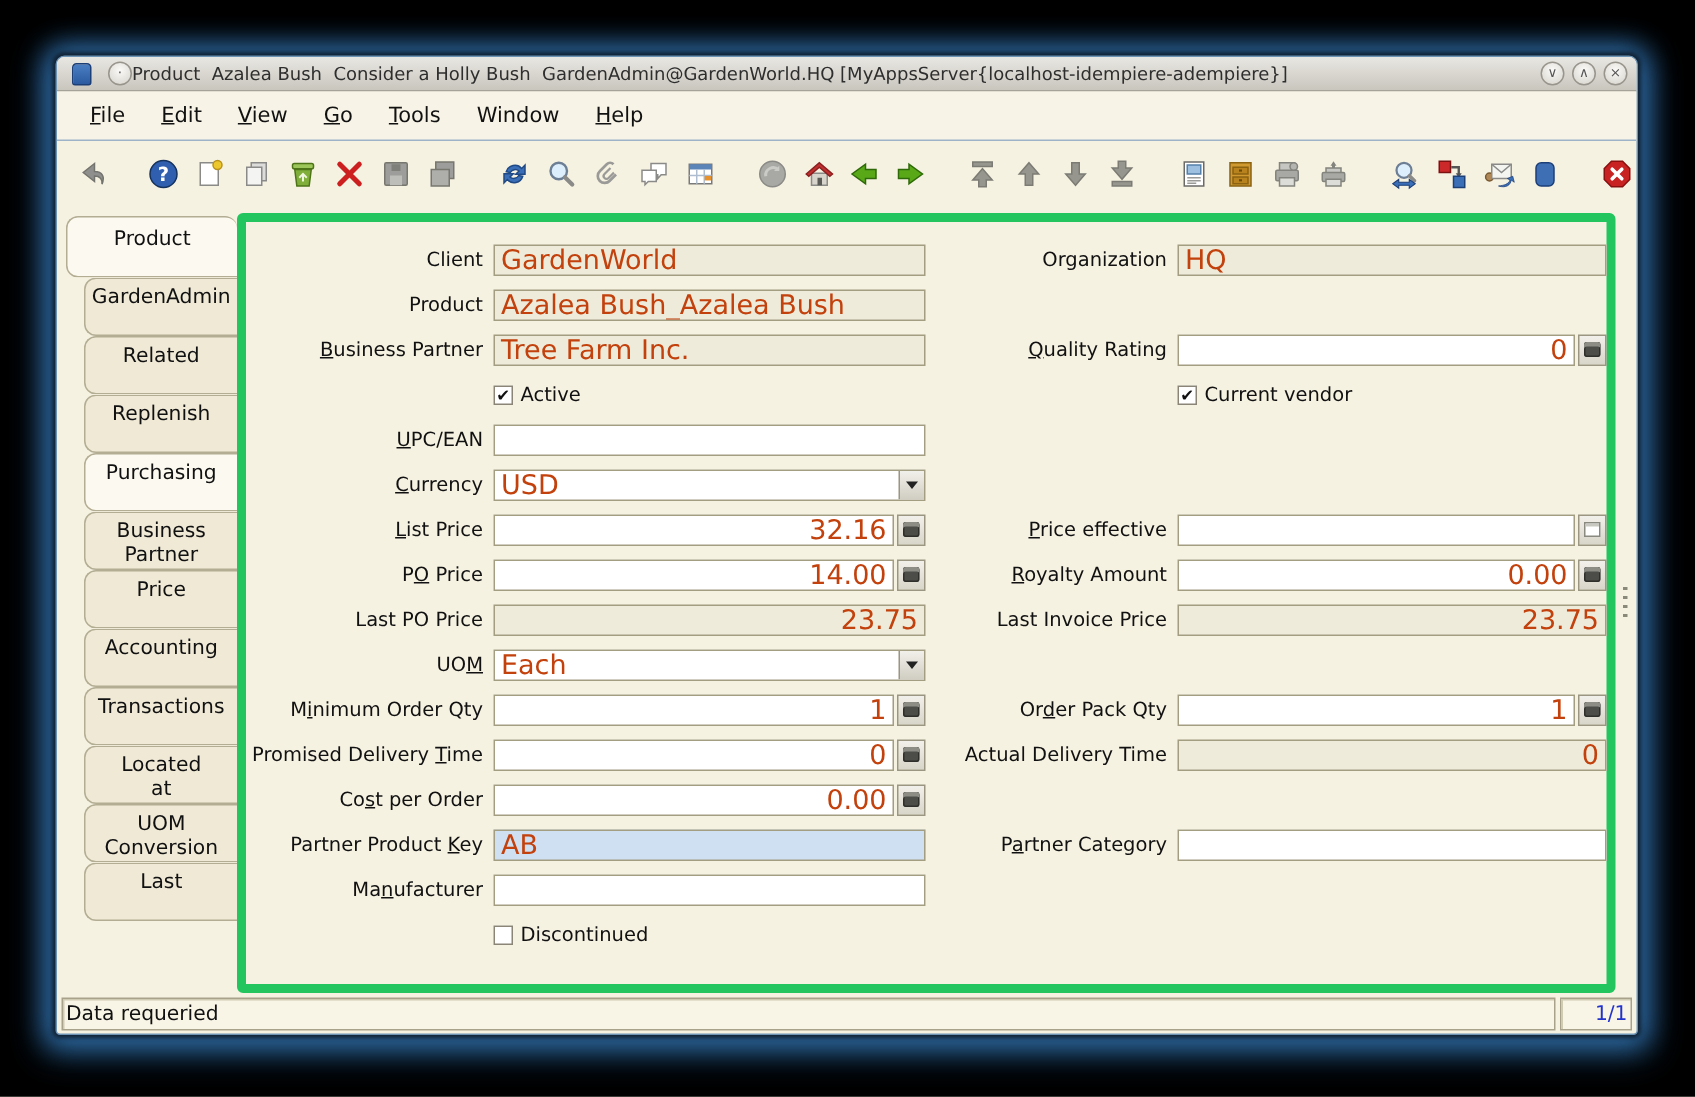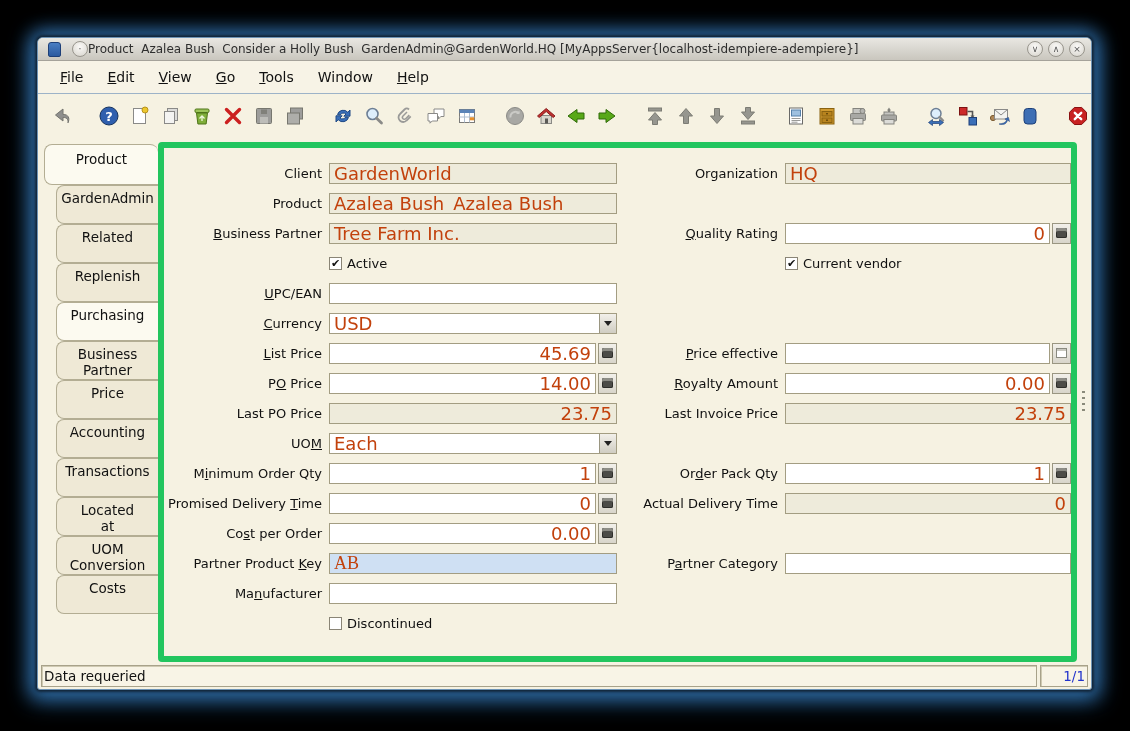--- a/index.html
+++ b/index.html
@@ -49,21 +49,21 @@
   .splitdots{ width:3px; height:22px; background:repeating-linear-gradient(#8a8a7a 0 2px, transparent 2px 6px);}
 
   
   .formgrid{ display:grid; grid-template-columns:163px 288px 168px 286px; grid-auto-rows:30px;
              align-items:center; }
   .lbl{ font-size:13px; color:#111; text-align:right; padding-right:7px; white-space:nowrap;}
   .fld{ height:21px; border:1px solid #a39d82; background:#fff; font-size:18px; color:#c2410c;
         display:flex; align-items:center; padding:6px 4px; overflow:hidden;}
   .ro{ background:#eeebdb; }
   .num{ justify-content:flex-end; }
-  .mand{ background:#cfe0f3;font-family:Liberation Serif, serif; }
+  .mand{ background:#cfe0f3; }
   .wrapfld{ display:flex; align-items:center; gap:2px; }
   .wrapfld .fld{ flex:1; }
   .sidebtn{ width:19px; height:21px; flex:0 0 auto; border:1px solid #9a9681;
             background:linear-gradient(#f2f0ea,#d8d5ca); display:flex; align-items:center; justify-content:center;}
   .calcico{ width:11px; height:10px; background:#4c4c48; border-radius:2px;
             box-shadow:inset 0 3px 0 #8d8d86, inset 0 0 0 1px #2e2e2a;}
   .dateico{ width:11px; height:10px; background:#fff; border:1px solid #8a8a80;
             box-shadow:inset 0 2px 0 #c8c8c0; }
   .combo{ position:relative; padding-right:20px;}
   .combobtn{ position:absolute; right:0; top:0; bottom:0; width:17px;
@@ -319,21 +319,21 @@
       <div class="tab active">Purchasing</div>
       <div class="tab">Business
 Partner</div>
       <div class="tab">Price</div>
       <div class="tab">Accounting</div>
       <div class="tab italic">Transactions</div>
       <div class="tab italic">Located
 at</div>
       <div class="tab">UOM
 Conversion</div>
-      <div class="tab">Costs</div>
+      <div class="tab">Last</div>
     </div>
 
     <div class="contentwrap">
       <div class="panel">
         <div class="formgrid">
 
           <div class="lbl">Client</div>
           <div class="fld ro">GardenWorld</div>
           <div class="lbl">Organization</div>
           <div class="fld ro">HQ</div>
@@ -374,21 +374,21 @@
             <span>USD</span>
             <span class="combobtn">
                 <span class="carrow"></span>
               </span>
           </div>
           <div></div>
             <div></div>
 
           <div class="lbl"><u>L</u>ist Price</div>
           <div class="wrapfld">
-            <div class="fld num">45.69</div>
+            <div class="fld num">32.16</div>
             <div class="sidebtn">
                 <div class="calcico"></div>
               </div>
           </div>
           <div class="lbl"><u>P</u>rice effective</div>
           <div class="wrapfld">
             <div class="fld"></div>
             <div class="sidebtn">
                 <div class="dateico"></div>
               </div>

